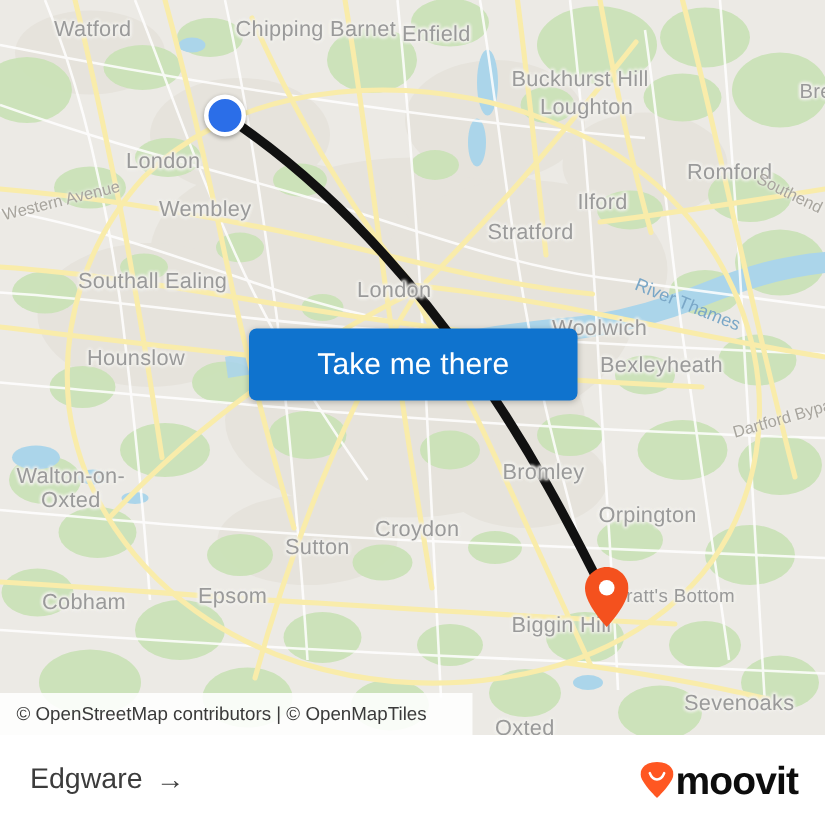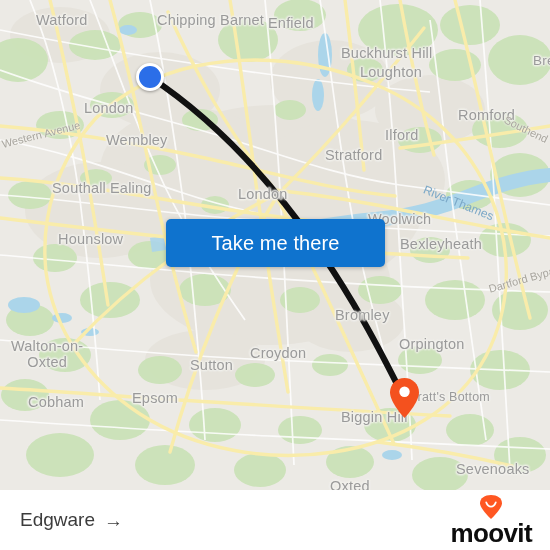--- a/index.html
+++ b/index.html
@@ -29,21 +29,21 @@
     text-shadow:
        0 0 3px #f2f1ed, 0 0 3px #f2f1ed, 0 0 2px #f2f1ed,
        1px 0 2px #f2f1ed, -1px 0 2px #f2f1ed,
        0 1px 2px #f2f1ed, 0 -1px 2px #f2f1ed;
     letter-spacing:.2px;
     line-height:1.12;
   }
   .place-label.sz-lg { font-size:14.5px; }
   .place-label.sz-md { font-size:13.5px; }
   .place-label.sz-sm { font-size:12.5px; }
-  .place-label.two-line { text-align:center;margin-top:28px; }
+  .place-label.two-line { text-align:center; }
 
   .road-label {
     position:absolute;
     color:#a8a59e;
     font-size:11px;
     white-space:nowrap;
     pointer-events:none;
     text-shadow:0 0 3px #f3f2ee, 0 0 2px #f3f2ee;
   }
   .water-label {
@@ -107,21 +107,21 @@
     background:#ffffff;
     display:flex; align-items:center;
     justify-content:space-between;
     padding:0 18px 0 20px;
   }
   #route-summary {
     display:flex; align-items:center; gap:9px;
     font-size:19px; color:#3c3c3c;
   }
   #route-arrow-icon { font-size:19px; color:#3c3c3c; line-height:1; }
-  #moovit-logo { display:flex; align-items:center; gap:1px;flex-direction:column; }
+  #moovit-logo { display:flex; align-items:center; gap:1px; }
   #moovit-wordmark {
     font-size:26px; font-weight:bold; color:#0d0d0d;
     letter-spacing:-.6px; line-height:1;
   }
 </style>
 </head>
 <body>
 
 <div id="app">
 
@@ -318,20 +318,23 @@
     <div id="dest-marker">
       <svg width="29" height="40" viewBox="0 0 29 40">
         <path d="M14.5,0 C6.5,0 0,6.4 0,14.3 C0,25 14.5,40 14.5,40
                  C14.5,40 29,25 29,14.3 C29,6.4 22.5,0 14.5,0 Z" fill="#f4511e"></path>
         <circle cx="14.5" cy="13.8" r="5.2" fill="#ffffff"></circle>
       </svg>
     </div>
 
     <button id="cta-button">Take me there</button>
 
+    <div id="attribution-bar">
+      <span id="attribution-text">© OpenStreetMap contributors | © OpenMapTiles</span>
+    </div>
   </div>
 
   <div id="footer">
     <div id="route-summary">
       <span>Edgware</span>
       <span id="route-arrow-icon">→</span>
     </div>
 
     <div id="moovit-logo">
       <span style="display:flex;align-items:center;">

